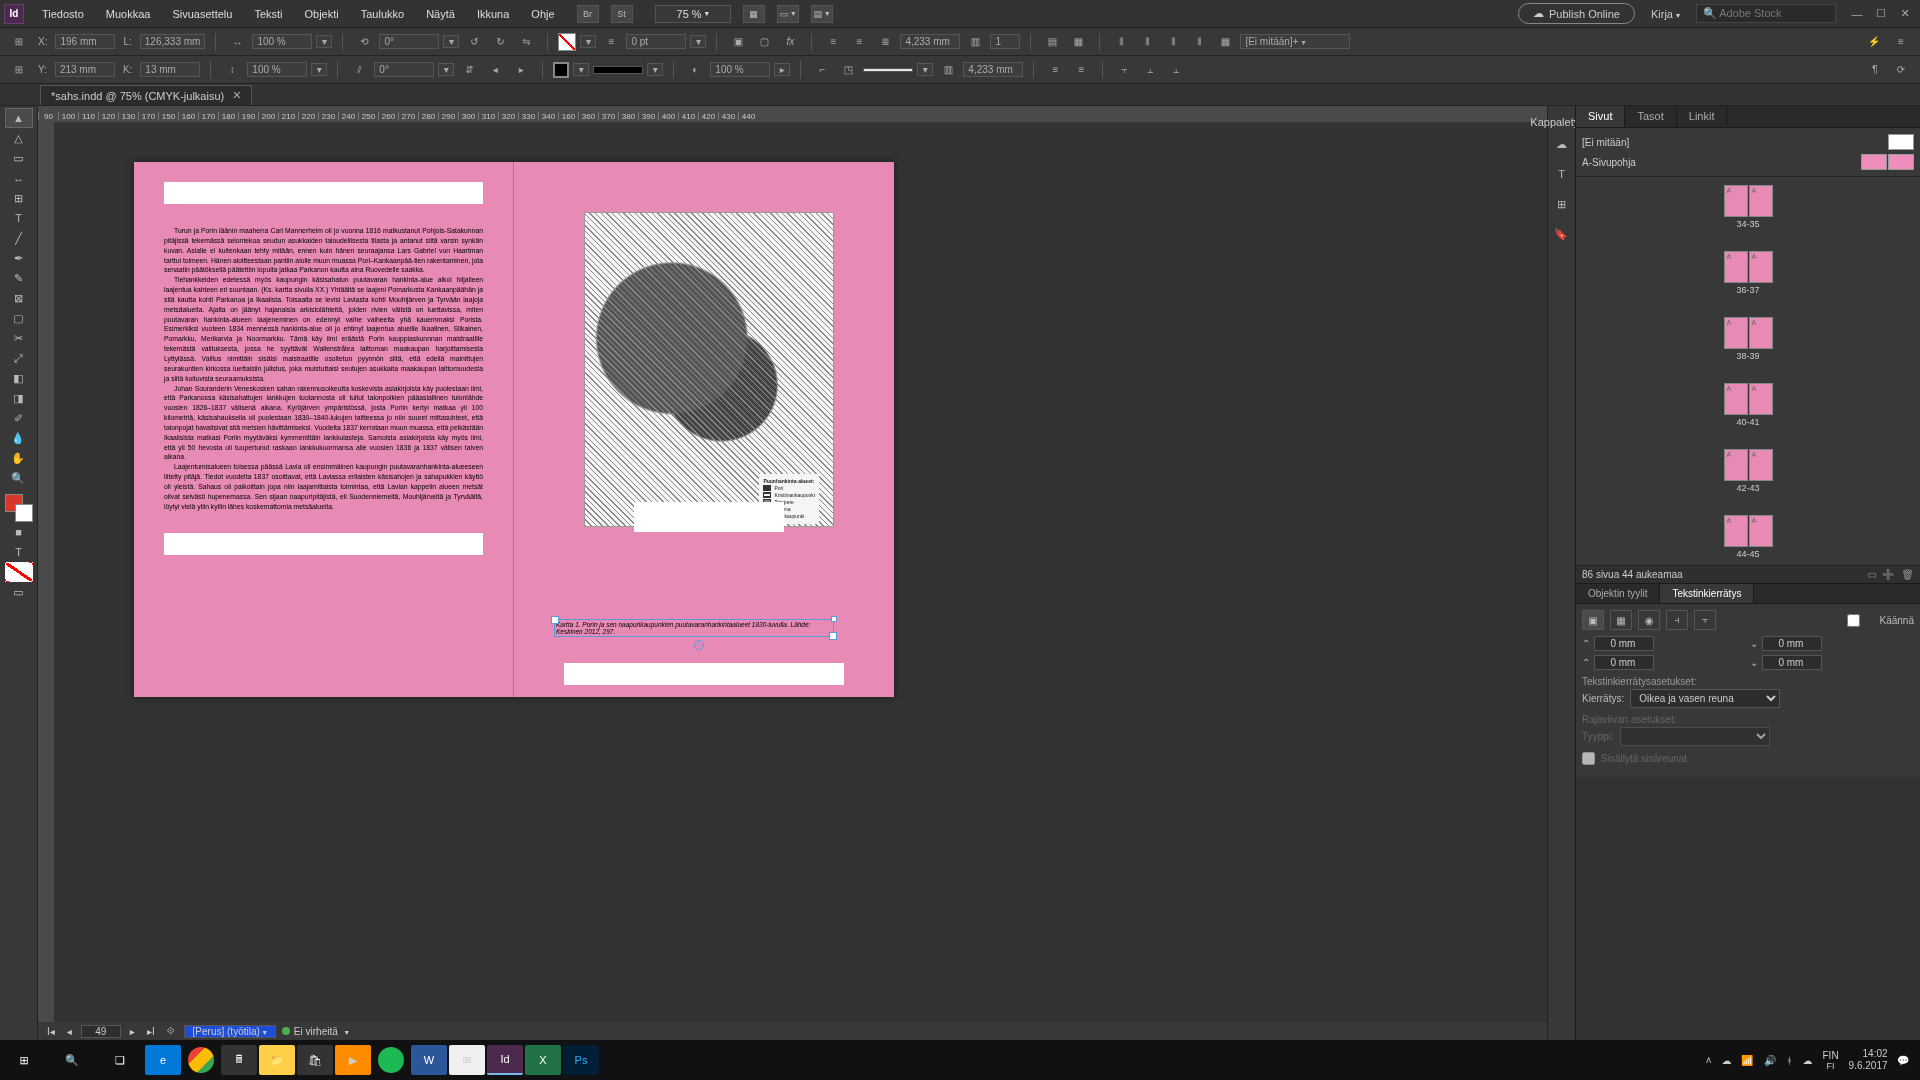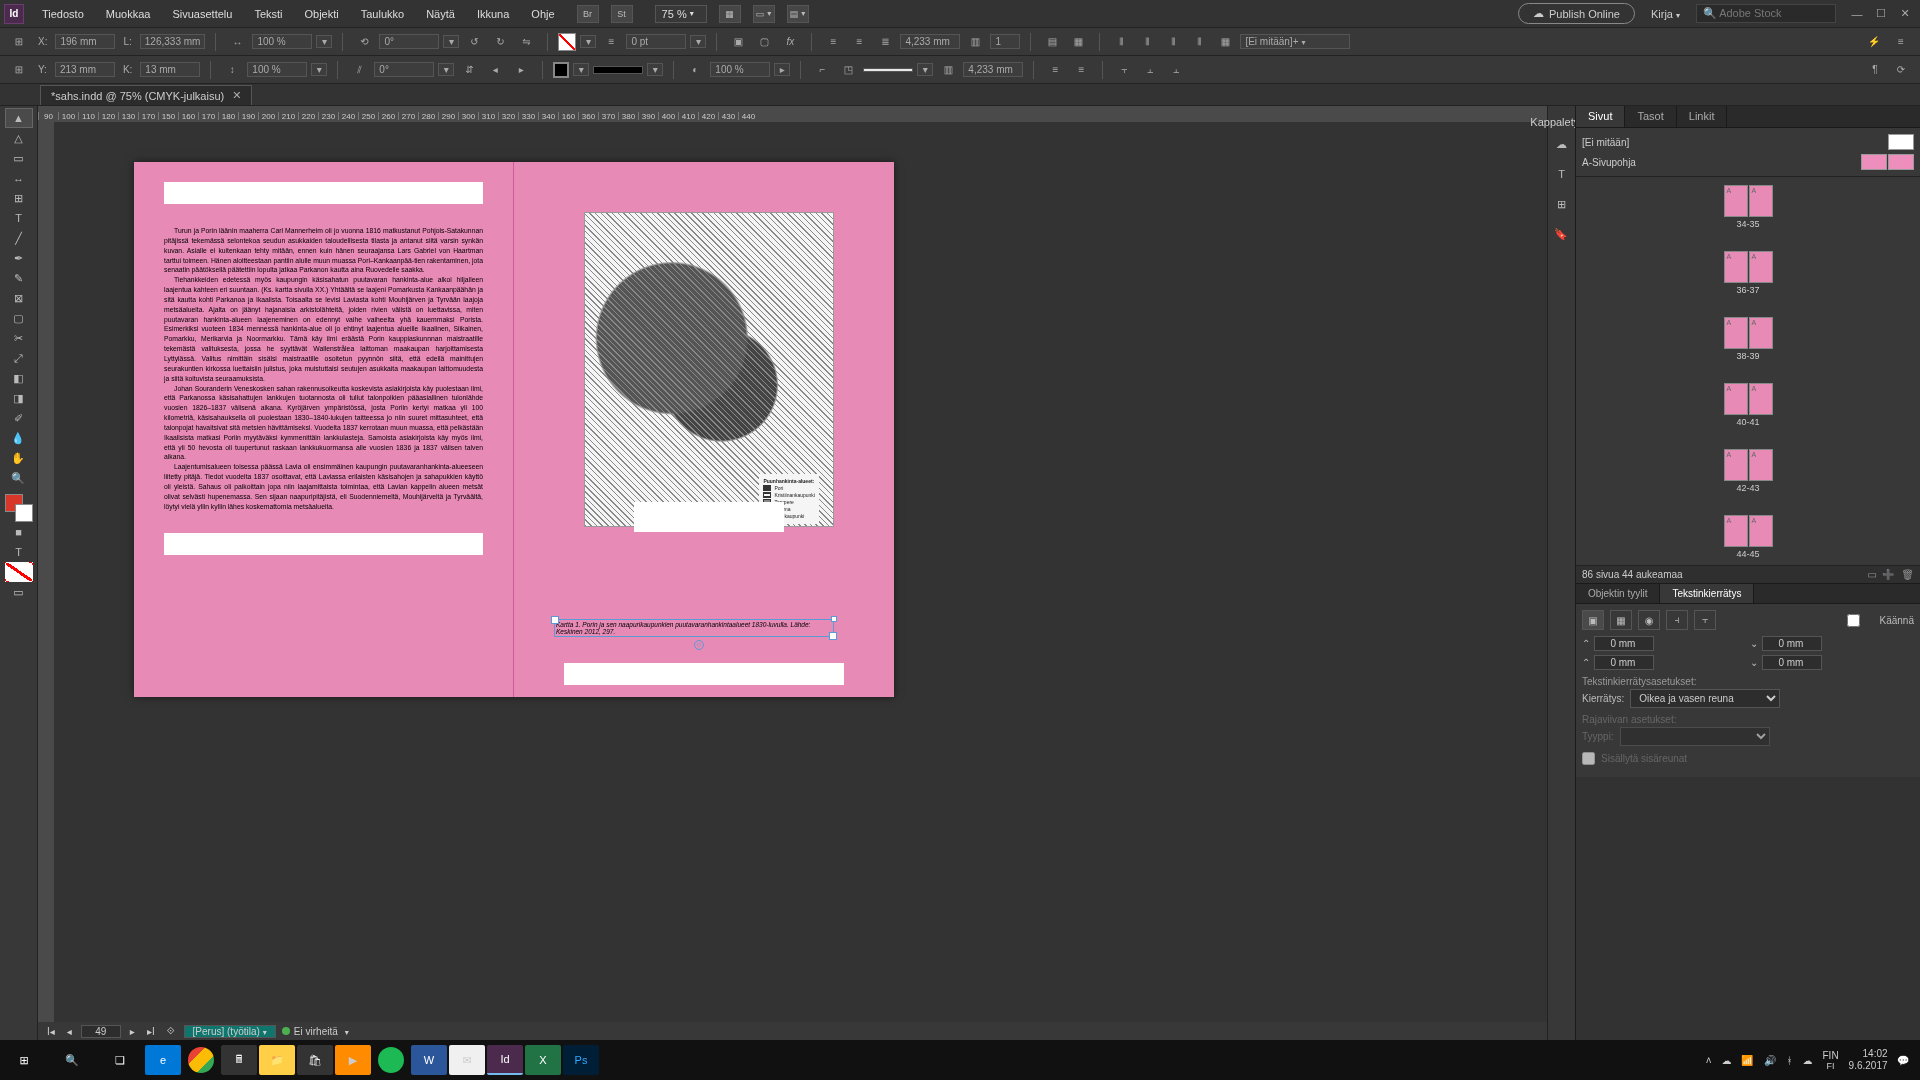--- a/index.html
+++ b/index.html
@@ -2,21 +2,21 @@
 <html><head>
 <meta charset="utf-8">
 <style>
 *{margin:0;padding:0;box-sizing:border-box;font-family:"Segoe UI",Tahoma,sans-serif;}
 body{background:#333;color:#ccc;font-size:11px;overflow:hidden;width:1920px;height:1080px;}
 
 
 .menubar{height:28px;background:#333;border-bottom:1px solid #222;display:flex;align-items:center;padding:0 4px;gap:2px;}
 .menubar .app-icon{width:20px;height:20px;background:#4b2a4e;color:#fff;display:flex;align-items:center;justify-content:center;font-size:10px;font-weight:bold;margin-right:6px;border:1px solid #6b3d6e;}
 .menubar .menu-item{padding:4px 10px;color:#ddd;cursor:default;}
-.menubar .zoom-sel{margin-left:20px;padding:2px 6px;color:#ddd;background:#383838;border:1px solid #555;width:52px;display:flex;justify-content:flex-start;align-items:center;}
+.menubar .zoom-sel{margin-left:20px;padding:2px 6px;color:#ddd;background:#383838;border:1px solid #555;width:76px;display:flex;justify-content:center;align-items:center;}
 .menubar .small-icon{width:22px;height:18px;background:#464646;border:1px solid #555;margin-left:10px;display:flex;align-items:center;justify-content:center;font-size:9px;color:#bbb;}
 .menubar .right-group{margin-left:auto;display:flex;align-items:center;gap:10px;}
 .menubar .pub{border:1px solid #888;border-radius:12px;padding:3px 14px;display:flex;align-items:center;gap:5px;}
 .menubar .ws-sel{background:transparent;color:#ccc;padding:2px 6px;}
 .menubar .search{background:#2a2a2a;border:1px solid #444;padding:2px 6px;width:140px;color:#888;}
 .window-controls{display:flex;gap:2px;}
 .window-controls span{width:22px;height:18px;display:flex;align-items:center;justify-content:center;color:#aaa;}
 
 
 .controlbar{height:28px;background:#383838;border-bottom:1px solid #222;display:flex;align-items:center;padding:0 8px;gap:4px;color:#aaa;font-size:10px;}
@@ -69,21 +69,21 @@
 .caption-box::before,.caption-box::after{content:"";position:absolute;width:6px;height:6px;background:#fff;border:1px solid #5b9bd5;}
 .caption-box::before{top:-4px;left:-4px;}
 .caption-box::after{bottom:-4px;right:-4px;}
 .caption-handles{position:absolute;top:-4px;right:-4px;width:6px;height:6px;background:#fff;border:1px solid #5b9bd5;}
 .caption-outport{position:absolute;bottom:-14px;left:50%;width:10px;height:10px;border:1px solid #5b9bd5;border-radius:50%;color:#5b9bd5;font-size:8px;text-align:center;line-height:8px;}
 .page.right .ph2{position:absolute;left:50px;right:50px;bottom:12px;height:22px;background:#fff;}
 
 .canvas-bottom{position:absolute;left:38px;right:0;bottom:0;height:18px;background:#383838;display:flex;align-items:center;gap:6px;padding:0 6px;font-size:10px;color:#ccc;}
 .canvas-bottom .btn{padding:0 3px;}
 .canvas-bottom .pagefield{background:#2d2d2d;border:1px solid #555;padding:0 8px;min-width:40px;text-align:center;}
-.canvas-bottom .styfield{background:#0f766e;border:1px solid #555;padding:0 8px;min-width:90px;}
+.canvas-bottom .styfield{background:#1d4ed8;border:1px solid #555;padding:0 8px;min-width:90px;}
 .canvas-bottom .errstat{display:flex;align-items:center;gap:4px;}
 .canvas-bottom .errstat .dot{width:8px;height:8px;border-radius:50%;background:#4caf50;}
 
 
 .rail{position:absolute;top:106px;right:345px;width:28px;bottom:40px;background:#383838;border-left:1px solid #222;display:flex;flex-direction:column;align-items:center;gap:10px;padding-top:10px;}
 .rail .ricon{width:20px;height:20px;color:#bbb;text-align:center;}
 
 
 .panels{position:absolute;top:106px;right:0;width:345px;bottom:40px;background:#323232;border-left:1px solid #1a1a1a;display:flex;flex-direction:column;}
 

